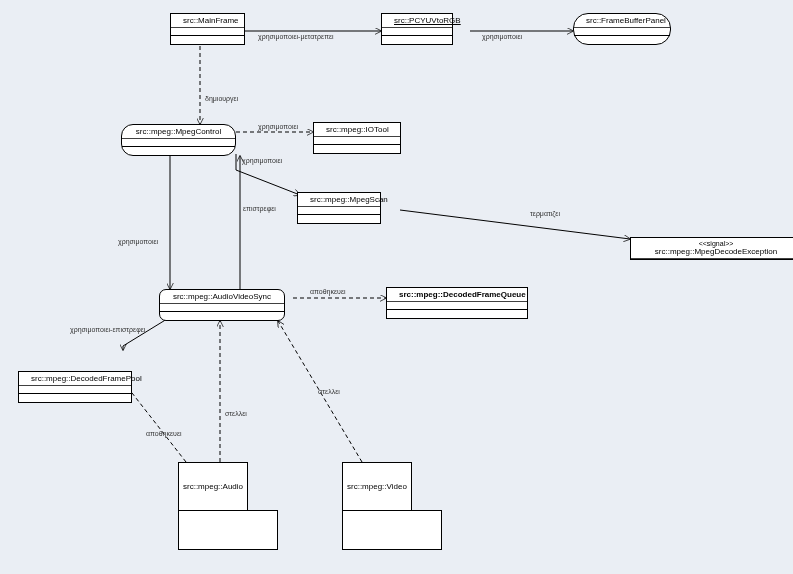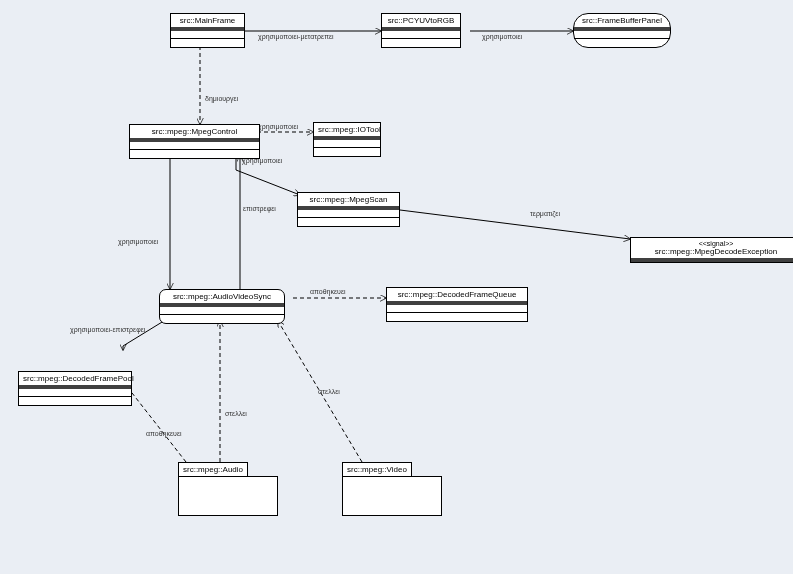--- a/index.html
+++ b/index.html
@@ -12,40 +12,40 @@
     overflow: hidden;
   }
   .uml-class {
     position: absolute;
     background: #fff;
     border: 1px solid #000;
     font-size: 8px;
     text-align: center;
   }
   .uml-class .title {
-    border-bottom: 4px solid #404040;
-    padding: 2px 4px;
+    border-bottom: 1px solid #404040;
+    padding: 2px 12px;
     white-space: nowrap;
   }
   .uml-class .compartment1 {
     height: 8px;
     border-bottom: 1px solid #000;
   }
   .uml-class .compartment2 {
     height: 8px;
   }
   .uml-package {
     position: absolute;
     font-size: 8px;
   }
   .uml-package .tab {
     background: #fff;
     border: 1px solid #000;
     border-bottom: none;
-    padding: 2px 4px;
+    padding: 19px 4px;
     display: inline-block;
     white-space: nowrap;
   }
   .uml-package .body {
     background: #fff;
     border: 1px solid #000;
     height: 40px;
   }
   .stereotype {
     font-size: 7px;
@@ -116,57 +116,57 @@
 <div class="edge-label" style="left:146px;top:430px;">αποθηκευει</div>
 <div class="edge-label" style="left:318px;top:388px;">στελλει</div>
 <div class="edge-label" style="left:530px;top:210px;">τερματιζει</div>
 
 <div class="uml-class" style="left:170px;top:13px;width:75px;">
   <div class="title">src::MainFrame</div>
   <div class="compartment1"></div>
     <div class="compartment2"></div>
 </div>
 
-<div class="uml-class" style="left:381px;top:13px;width:80px;">
+<div class="uml-class" style="left:381px;top:13px;width:72px;text-decoration:underline;">
   <div class="title">src::PCYUVtoRGB</div>
   <div class="compartment1"></div>
     <div class="compartment2"></div>
 </div>
 
 <div class="uml-class" style="left:573px;top:13px;width:98px;border-radius:15px;">
   <div class="title">src::FrameBufferPanel</div>
   <div class="compartment1"></div>
     <div class="compartment2"></div>
 </div>
 
-<div class="uml-class" style="left:129px;top:124px;width:131px;">
+<div class="uml-class" style="left:121px;top:124px;width:115px;border-radius:12px;">
   <div class="title">src::mpeg::MpegControl</div>
   <div class="compartment1"></div>
     <div class="compartment2"></div>
 </div>
 
-<div class="uml-class" style="left:313px;top:122px;width:68px;">
+<div class="uml-class" style="left:313px;top:122px;width:88px;">
   <div class="title">src::mpeg::IOTool</div>
   <div class="compartment1"></div>
     <div class="compartment2"></div>
 </div>
 
-<div class="uml-class" style="left:297px;top:192px;width:103px;">
+<div class="uml-class" style="left:297px;top:192px;width:84px;">
   <div class="title">src::mpeg::MpegScan</div>
   <div class="compartment1"></div>
     <div class="compartment2"></div>
 </div>
 
 <div class="uml-class" style="left:159px;top:289px;width:126px;border-radius:7px;">
   <div class="title">src::mpeg::AudioVideoSync</div>
   <div class="compartment1"></div>
     <div class="compartment2"></div>
 </div>
 
-<div class="uml-class" style="left:386px;top:287px;width:142px;">
+<div class="uml-class" style="left:386px;top:287px;width:142px;font-weight:bold;">
   <div class="title">src::mpeg::DecodedFrameQueue</div>
   <div class="compartment1"></div>
     <div class="compartment2"></div>
 </div>
 
 <div class="uml-class" style="left:18px;top:371px;width:114px;">
   <div class="title">src::mpeg::DecodedFramePool</div>
   <div class="compartment1"></div>
     <div class="compartment2"></div>
 </div>

